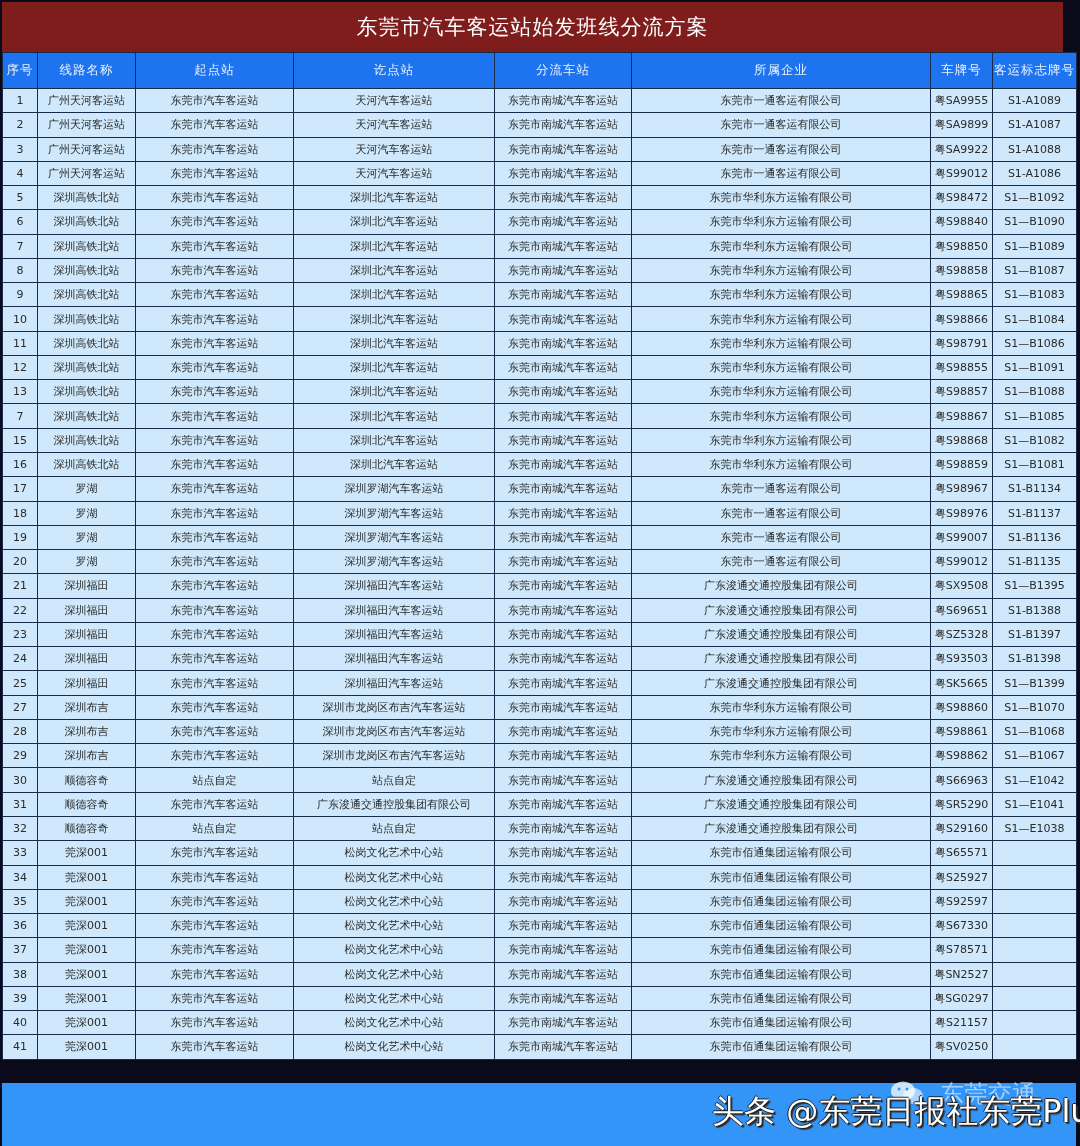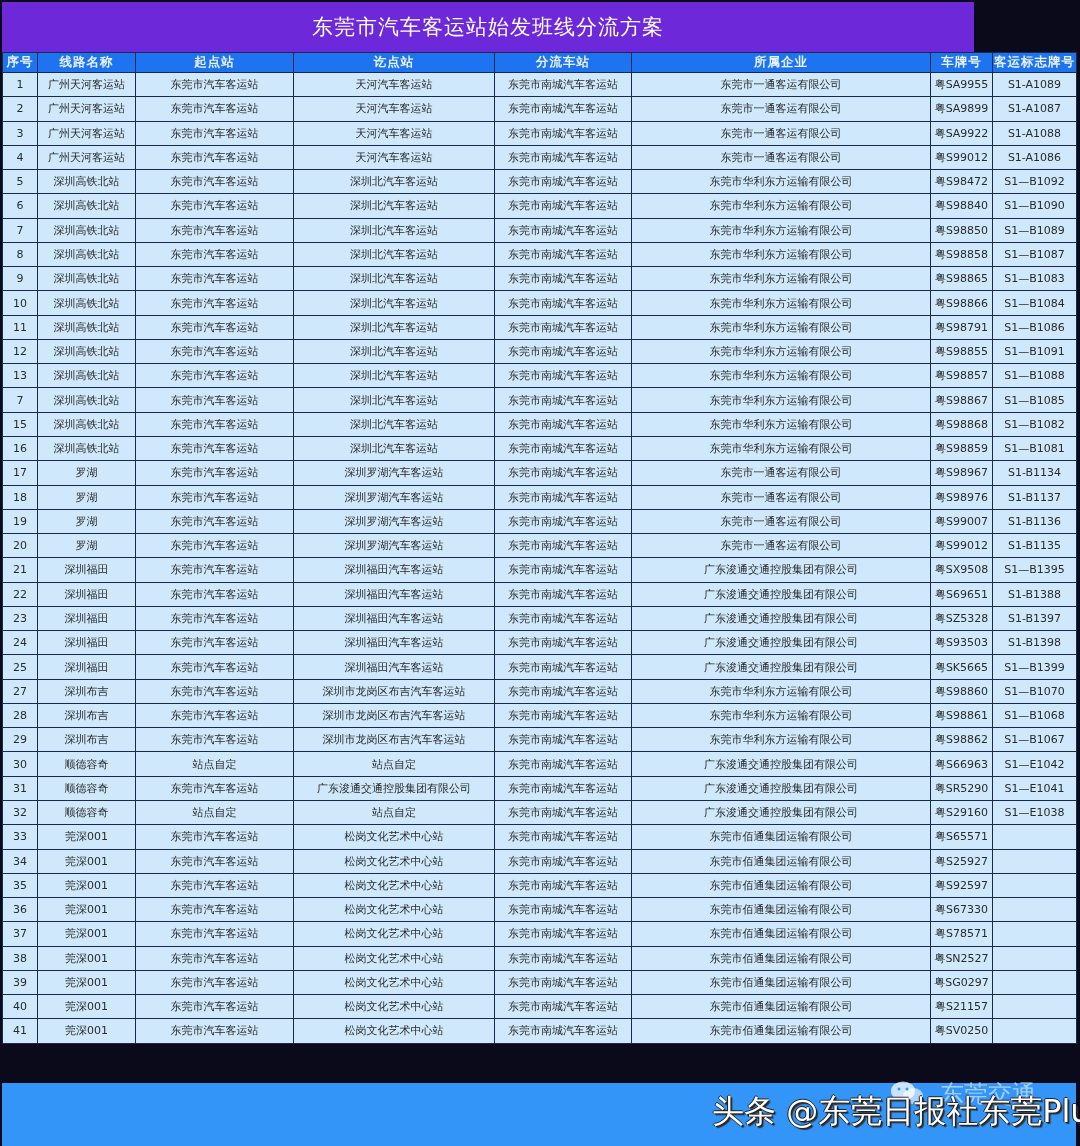--- a/index.html
+++ b/index.html
@@ -1,35 +1,35 @@
 <!DOCTYPE html>
 <html><head>
 <meta charset="utf-8">
 <style>
   * { box-sizing: border-box; margin: 0; padding: 0; }
   html, body { width: 1080px; height: 1146px; overflow: hidden; background: #000; }
   body { font-family: "DejaVu Sans", "Liberation Sans", sans-serif; position: relative; }
   .frame { position: absolute; left: 0; top: 0; width: 1080px; height: 1146px; background: #0a0a1a; }
   .title-bar {
-    position: absolute; left: 2px; top: 2px; width: 972px; height: 50px;
-    background: #6d28d9; color: #ffffff;
+    position: absolute; left: 2px; top: 2px; width: 1061px; height: 50px;
+    background: #7f1d1d; color: #ffffff;
     display: flex; align-items: center; justify-content: center;
     font-size: 21px; letter-spacing: 1px;
   }
   table.grid {
     position: absolute; left: 2px; top: 52px; width: 1074px;
     border-collapse: collapse; table-layout: fixed;
   }
   table.grid th, table.grid td {
     border: 1.5px solid #1a2a4a;
     text-align: center; white-space: nowrap; overflow: hidden;
   }
   table.grid th {
-    background: #1e74f0; color: #e8f2ff; height: 20px;
-    font-size: 12.5px; font-weight: bold; letter-spacing: 1px;
+    background: #1e74f0; color: #e8f2ff; height: 36px;
+    font-size: 12.5px; font-weight: normal; letter-spacing: 1px;
   }
   table.grid td {
     background: #cfe8fb; color: #2a2a2a; height: 24.27px;
     font-size: 11px;
   }
   .footer {
     position: absolute; left: 2px; top: 1083px; width: 1074px; height: 63px;
     background: #3395f8;
   }
   .watermark-main {

